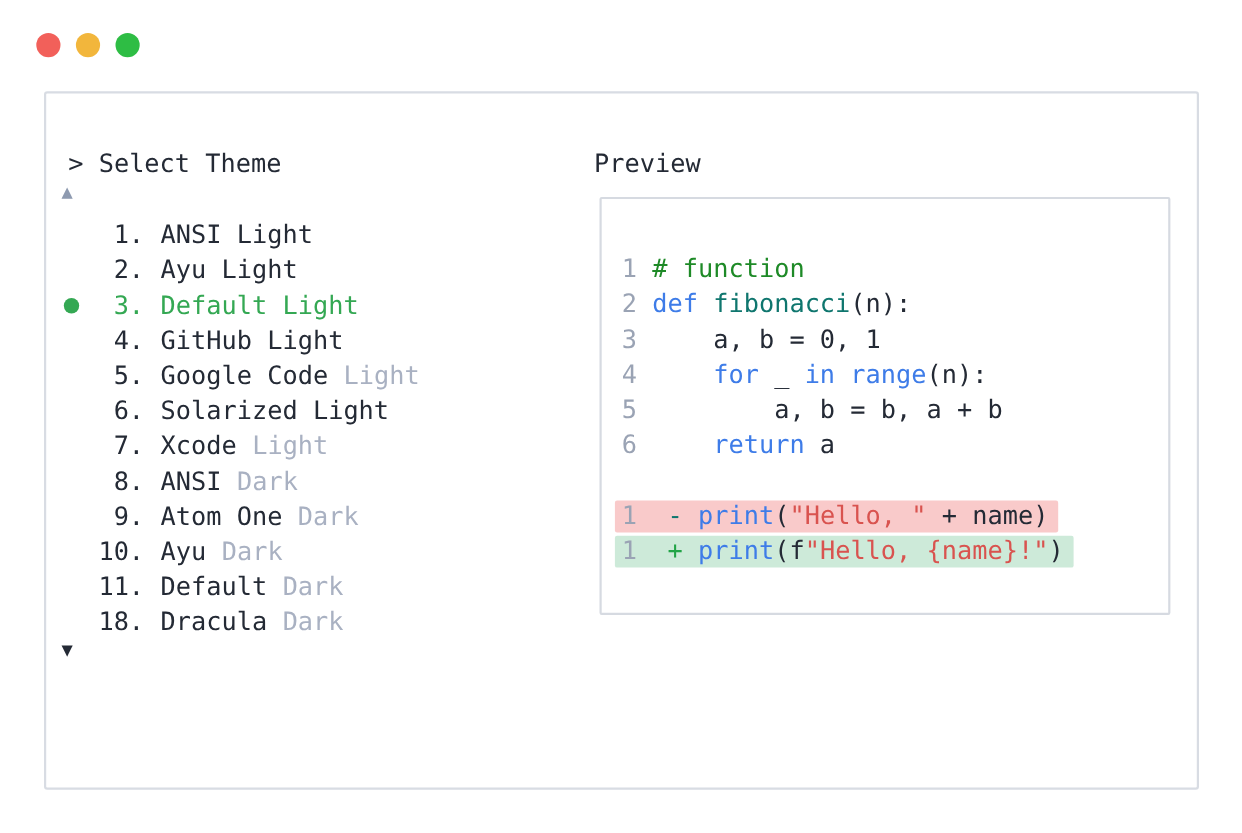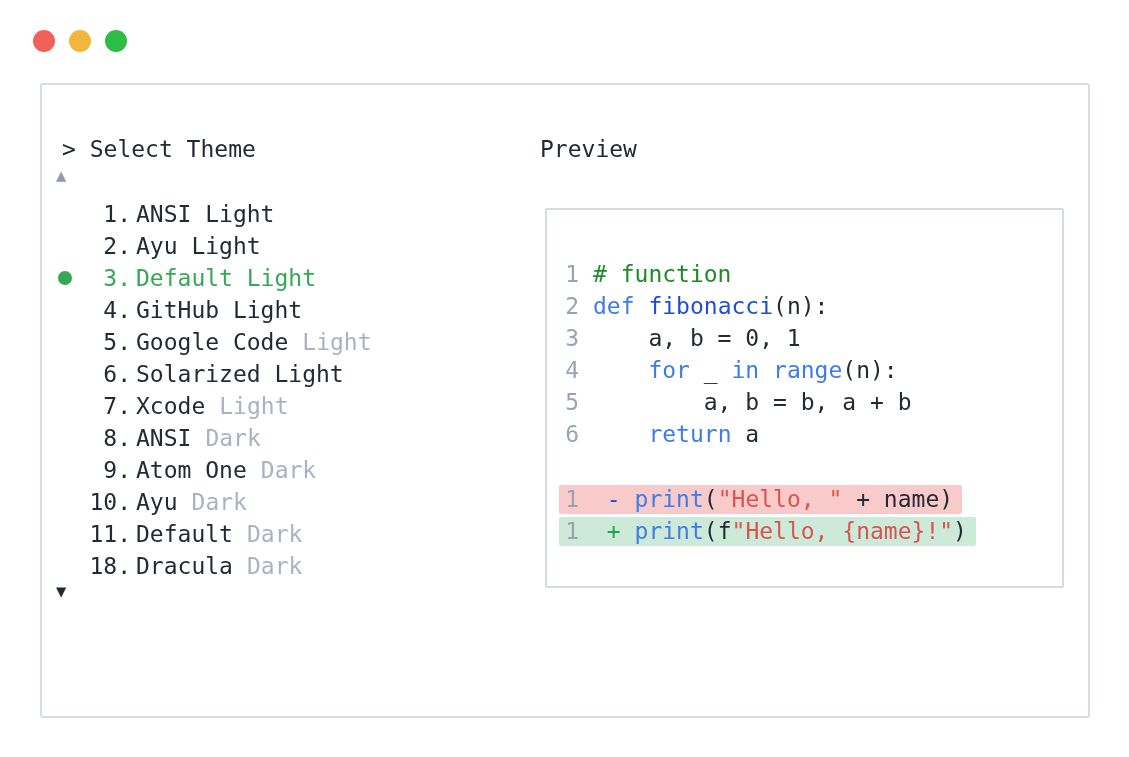--- a/index.html
+++ b/index.html
@@ -24,36 +24,36 @@
   .preview-label{position:absolute;left:498px;top:50px;line-height:28px;}
   .scroll-up{position:absolute;left:14px;top:80px;font-size:17px;color:#8e9ab0;line-height:20px;}
   .scroll-down{position:absolute;left:14px;top:496px;font-size:17px;color:#242a35;line-height:20px;}
 
   
   .theme-list{position:absolute;left:20px;top:113px;width:440px;}
   .t-row{position:relative;display:flex;height:32px;line-height:32px;}
   .t-bullet{position:absolute;left:-4px;top:9px;width:14px;height:14px;border-radius:50%;background:#34a853;display:none;}
   .t-row.selected .t-bullet{display:block;}
   .t-num{width:69px;text-align:right;white-space:pre;}
-  .t-name{margin-left:5px;white-space:pre;}
+  .t-name{margin-left:15px;white-space:pre;}
   .t-suffix{margin-left:14px;color:#a9b1c2;white-space:pre;}
   .t-row.selected .t-num,.t-row.selected .t-name{color:#34a853;}
 
   
   .preview-box{
     position:absolute;left:503px;top:94px;width:519px;height:380px;
-    border:2px solid #d6dae1;border-radius:2px;background:#ffffff;box-sizing:border-box;margin-top:29px;
+    border:2px solid #d6dae1;border-radius:2px;background:#ffffff;box-sizing:border-box;
   }
   .code-lines{padding:48px 0 0 18px;}
   .code-line{height:32px;line-height:32px;white-space:pre;}
   .lineno{display:inline-block;width:14px;text-align:right;margin-right:14px;color:#9aa3b4;}
   .tok-plain{color:#242a35;}
   .tok-comment{color:#1e8a27;}
   .tok-kw{color:#3e7ce8;}
-  .tok-fn{color:#1d4ed8;}
+  .tok-fn{color:#0f766e;}
   .tok-str{color:#d9534f;}
   .tok-add{color:#22a447;}
   .hl{display:inline-block;height:29px;line-height:29px;vertical-align:middle;
       margin-left:-6px;padding:0 9px 0 6px;border-radius:2px;}
   .hl.removed{background:#f9caca;}
   .hl.added{background:#cdead9;}
 
   .help{position:absolute;left:20px;top:560px;color:#a8afc0;line-height:28px;white-space:pre;}
 </style>
 </head>

